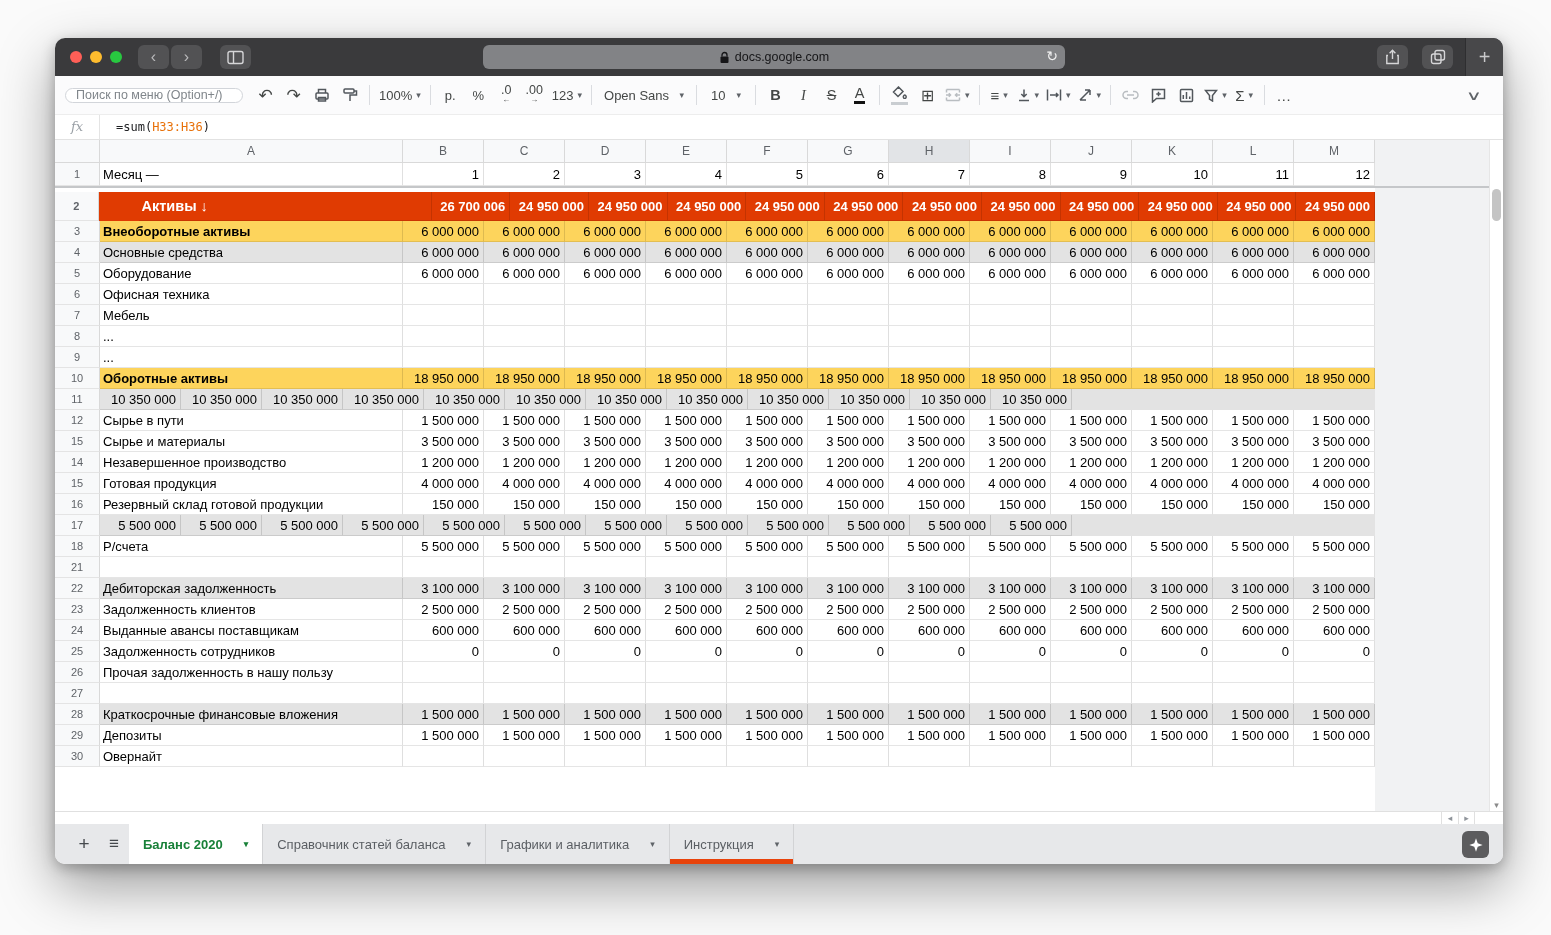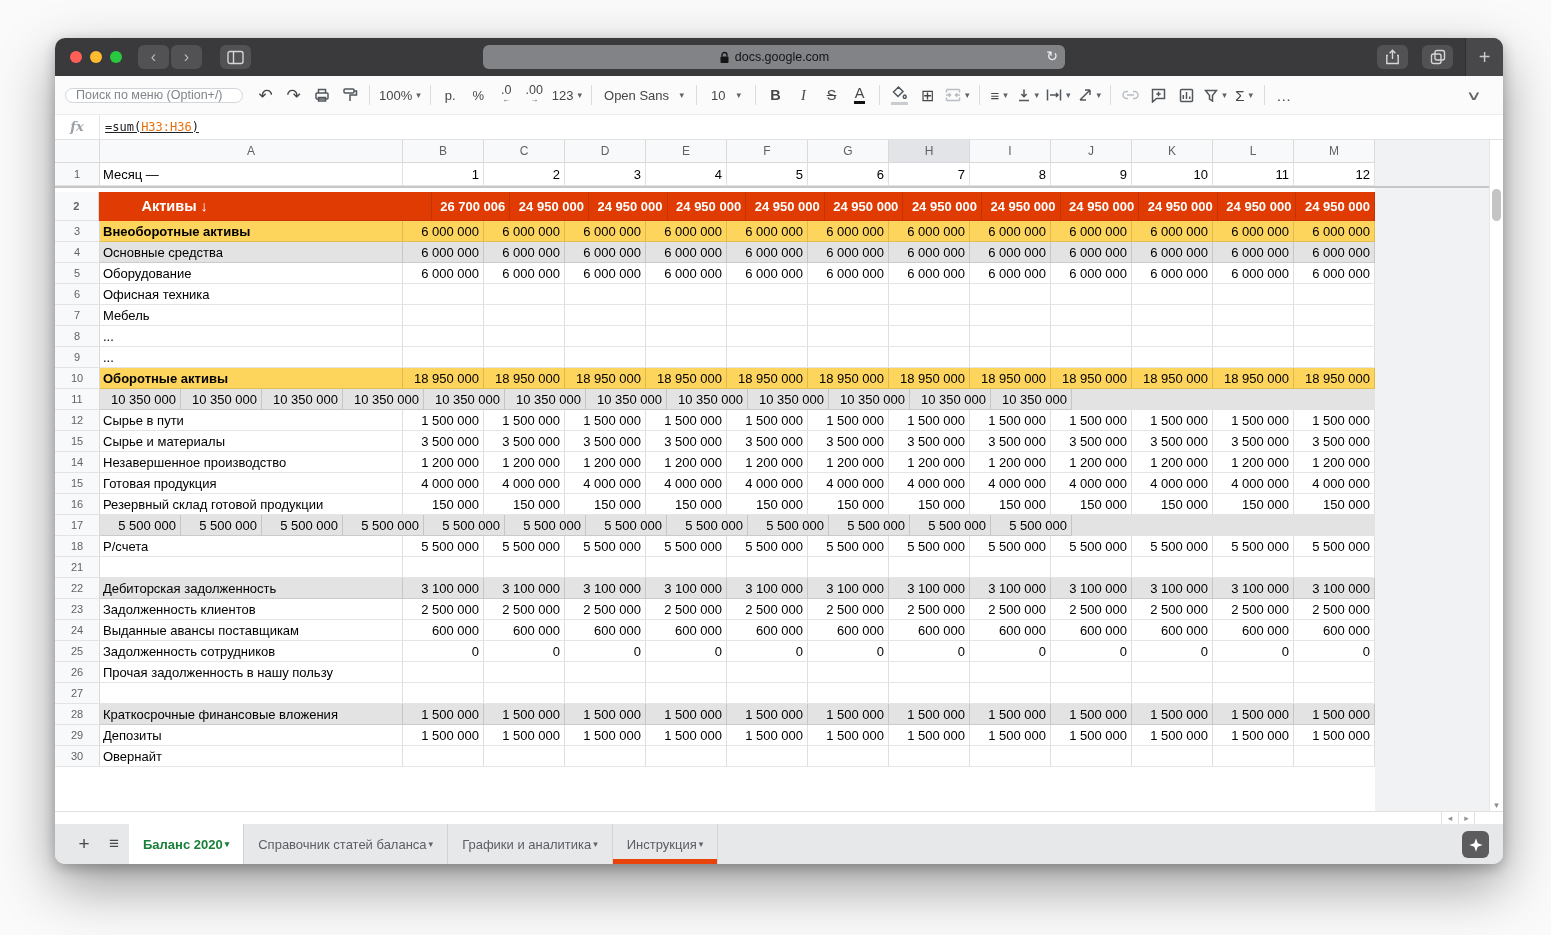--- a/index.html
+++ b/index.html
@@ -46,22 +46,22 @@
   .b-b { font-weight:bold; } .b-i { font-style:italic; font-family:"Liberation Serif",serif; }
   .b-s { text-decoration:line-through; }
   .b-a span { border-bottom:3px solid #111; padding:0 1px; line-height:15px; }
   .fillbar { border-bottom:3px solid #c9cdd1; padding:0 1px; }
   .disabled, .disabled svg { color:#b9bdc1 !important; stroke:#b9bdc1 !important; }
   .collapse { margin-left:auto; color:#5f6368; font-size:13px; transform:scaleX(1.7); margin-right:14px; }
 
   
   .fbar { height:25px; background:#fff; border-bottom:1px solid #e2e2e2; display:flex; align-items:center; }
   .fx { width:45px; text-align:center; font-family:"DejaVu Serif",serif; font-style:italic;
-        color:#9aa0a6; font-size:13px; border-right:1px solid #e4e4e4; height:100%; line-height:24px;font-weight:bold; }
-  .formula { margin-left:5px; font-family:"DejaVu Sans Mono",monospace; font-size:12px; color:#202124;text-decoration:underline; }
+        color:#9aa0a6; font-size:13px; border-right:1px solid #e4e4e4; height:100%; line-height:24px; }
+  .formula { margin-left:16px; font-family:"DejaVu Sans Mono",monospace; font-size:12px; color:#202124; }
   .frange { color:#e8710a; }
 
   
   .gridzone { position:relative; height:671px; background:#f1f2f3; overflow:hidden; }
   #grid-table { position:absolute; left:0; top:0; width:1320px; height:100%; background:#fff; }
   .grow { display:flex; height:21px; background:#fff; }
   .hdr { height:23px; }
   .ch, .corner { background:#f8f9fa; border-right:1px solid #d9d9d9; border-bottom:1px solid #d9d9d9;
         color:#5f6368; font-size:12px; text-align:center; line-height:22px; }
   .corner { width:45px; } .ch { width:81px; } .ch.ca { width:303px; }
@@ -90,21 +90,21 @@
   .harrows { position:absolute; right:28px; top:0; height:100%; display:flex; }
   .harr { width:17px; border-left:1px solid #e0e0e0; display:flex; align-items:center; justify-content:center;
           color:#8f949a; font-size:9px; }
   .harr:last-child { border-right:1px solid #e0e0e0; }
 
   
   .tabbar { height:40px; background:#e7e8ea; display:flex; align-items:center; padding-left:14px; position:relative; }
   .tbi { width:30px; height:30px; display:flex; align-items:center; justify-content:center;
          color:#45494d; font-size:19px; }
   .sheettab { height:100%; display:flex; align-items:center; padding:0 14px; font-size:13px;
-              color:#5a5e63; border-right:1px solid #d2d3d5; position:relative; gap:2px; }
+              color:#5a5e63; border-right:1px solid #d2d3d5; position:relative; gap:21px; }
   .sheettab:first-of-type { border-left:1px solid #d2d3d5; margin-left:8px; }
   .sheettab.active { background:#fff; color:#188038; font-weight:bold; }
   .sheettab .drop { margin:0; font-size:9px; }
   .sheettab.active .drop { color:#188038; }
   .tab-underline { position:absolute; left:0; right:0; bottom:0; height:5px; background:#e8430b; }
   .explore { position:absolute; right:14px; top:7px; width:27px; height:27px; background:#5c5c5e;
              border-radius:6px; display:flex; align-items:center; justify-content:center; }
 </style>
 </head>
 <body>

